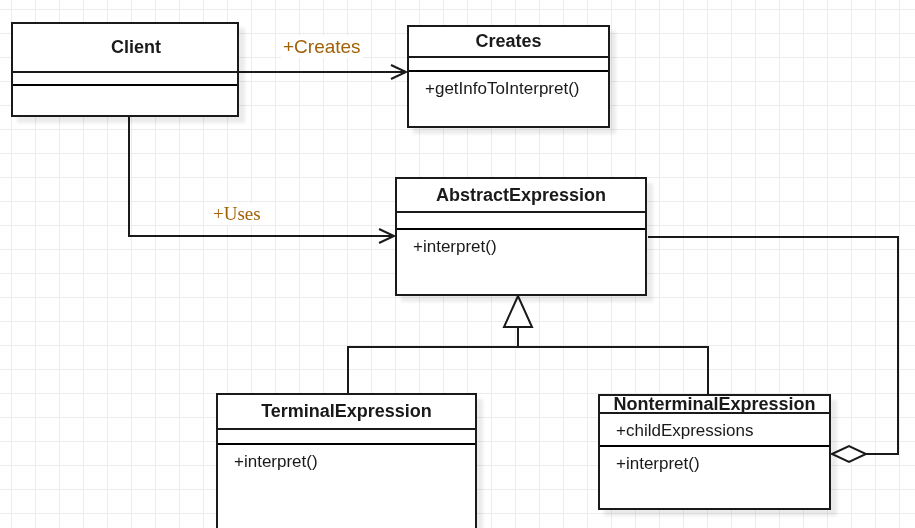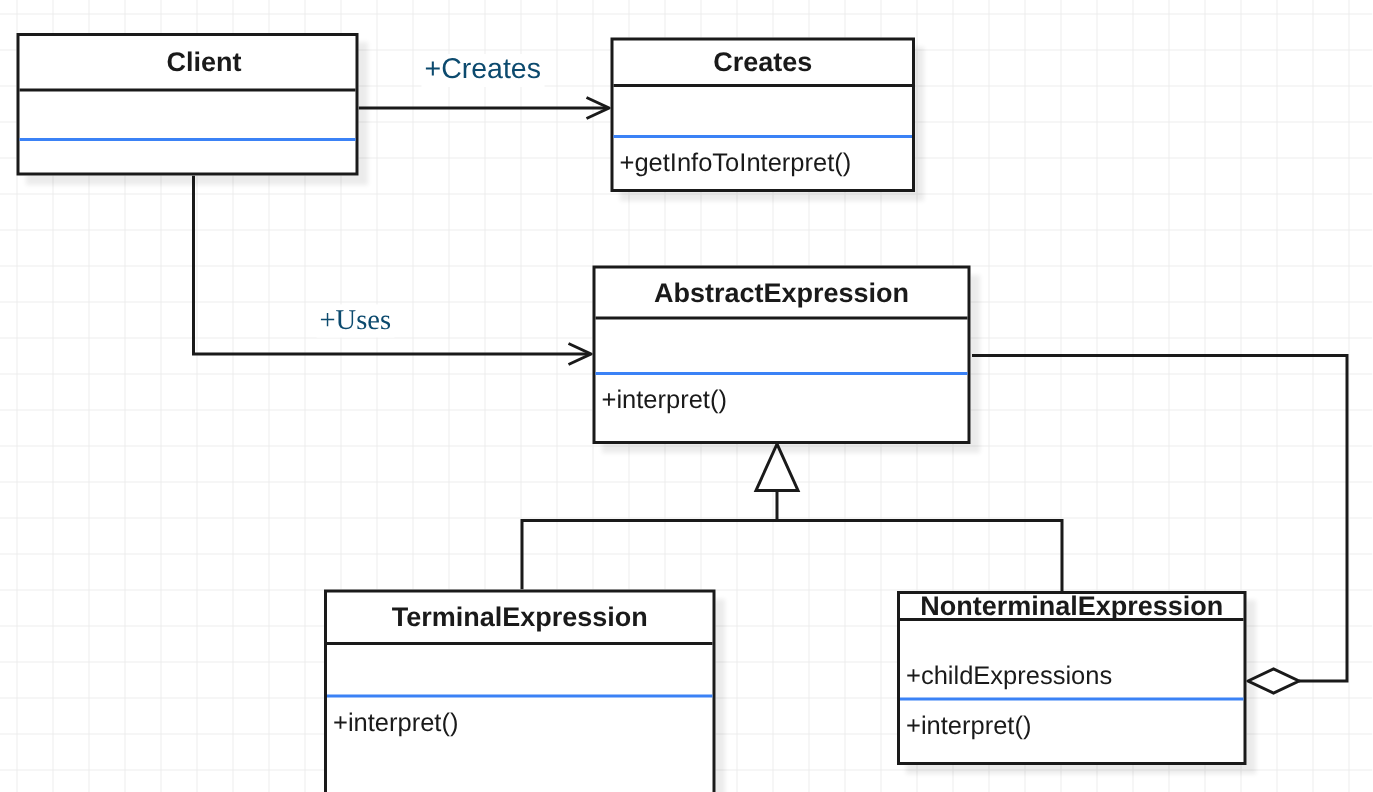--- a/index.html
+++ b/index.html
@@ -37,35 +37,34 @@
   .uml-title {
     border-bottom: 2px solid #1a1a1a;
     font-weight: bold;
     font-size: 18px;
     display: flex;
     align-items: center;
     justify-content: center;
     flex: 0 0 auto;
   }
   .uml-attrs {
-    border-bottom: 2px solid #3b82f6;
+    border-bottom: 2px solid #000000;
     flex: 0 0 auto;
     overflow: hidden;
-    margin-top: 20px;
   }
   .uml-methods { flex: 1 1 auto; overflow: hidden; }
   .uml-member {
     font-size: 17px;
-    padding: 7px 8px 0 4px;
+    padding: 7px 8px 0 16px;
     white-space: nowrap;
   }
   .edge-label {
     position: absolute;
     font-size: 19px;
-    color: #0c4a6e;
+    color: #a16207;
     background: #ffffff;
     padding: 0 2px;
     white-space: nowrap;
   }
 </style>
 </head>
 <body>
 
 <div class="canvas">
 
@@ -87,21 +86,21 @@
       <polygon points="518,296 504,327 532,327" fill="#ffffff"></polygon>
     </g>
 
     <g>
       <path d="M 648 237 L 898 237 L 898 454 L 866 454"></path>
       <polygon points="832,454 849,446 866,454 849,462" fill="#ffffff"></polygon>
     </g>
   </svg>
 
   <div class="uml-class" style="left:11px; top:22px; width:228px; height:95px;">
-    <div class="uml-title" style="height:37px;padding-left:22px;">Client</div>
+    <div class="uml-title" style="height:49px;padding-left:22px;">Client</div>
     <div class="uml-attrs" style="height:13px;"></div>
     <div class="uml-methods"></div>
   </div>
 
   <div class="uml-class" style="left:407px; top:25px; width:203px; height:103px;">
     <div class="uml-title" style="height:31px;">Creates</div>
     <div class="uml-attrs" style="height:14px;"></div>
     <div class="uml-methods">
       <div class="uml-member">+getInfoToInterpret()</div>
     </div>

